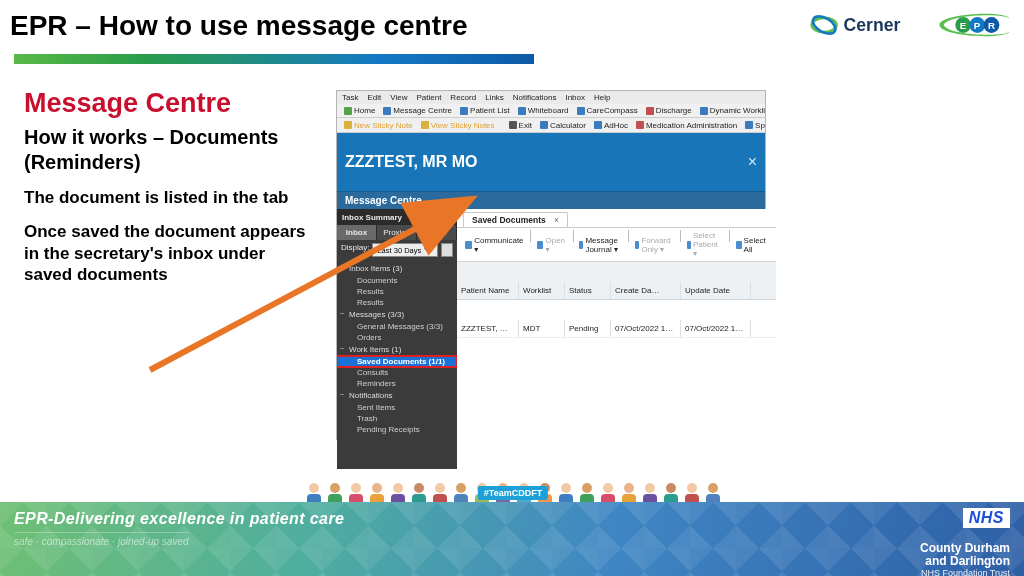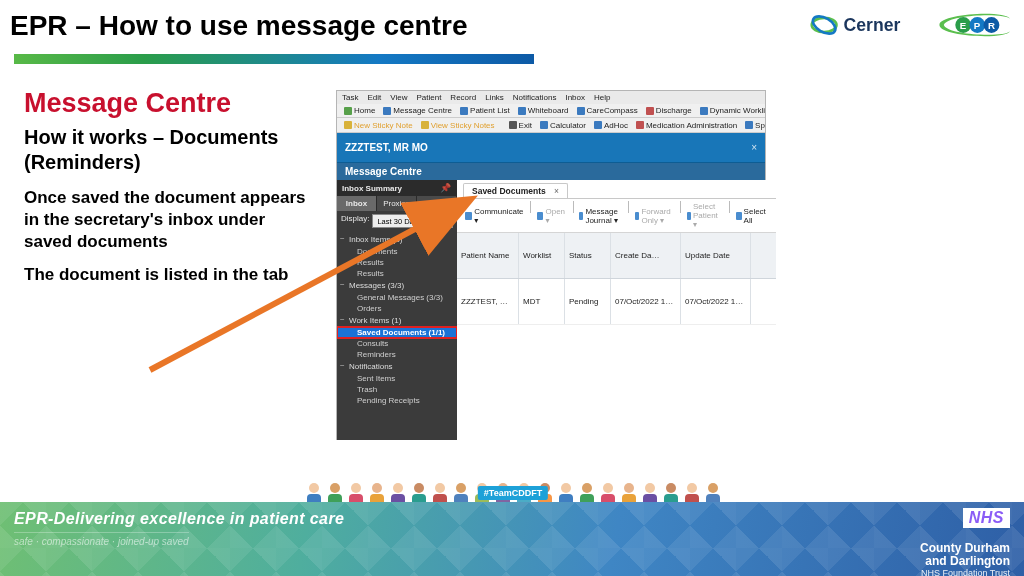--- a/index.html
+++ b/index.html
@@ -29,21 +29,21 @@
 
   .toolbar-row { background: #f0f0f0; border-bottom: 1px solid #ccc; padding: 1px 4px; display: flex; gap: 2px; align-items: center; flex-wrap: nowrap; overflow: hidden; white-space: nowrap; }
   .tbtn { display: inline-flex; align-items: center; gap: 2px; padding: 1px 3px; font-size: 8px; }
   .tbtn .ic { width: 8px; height: 8px; background: #3b7abf; border-radius: 1px; display: inline-block; }
   .tbtn .ic.y { background: #d8b23a; }
   .tbtn .ic.g { background: #57a04a; }
   .tbtn .ic.r { background: #c05050; }
   .tbtn .ic.dk { background: #555; }
   .vsep { width:1px; height:12px; background:#bbb; margin:0 2px; }
 
-  .patientbar { background: #1876b8; color: #fff; font-weight: 700; padding: 9px 8px; font-size: 10px; border-bottom: 1px solid #0d5d94; }
+  .patientbar { background: #1876b8; color: #fff; font-weight: 700; padding: 20px 8px; font-size: 16px; border-bottom: 1px solid #0d5d94; }
   .patientbar .x { float: right; font-weight: 400; opacity: .8; }
   .modulebar { background: #2a6a9c; color: #fff; padding: 3px 8px; font-size: 10px; font-weight: 600; }
 
   .app-body { display: flex; height: 260px; }
 
   
   .sidebar { width: 120px; background: #3b3b3b; color: #e8e8e8; display: flex; flex-direction: column; font-size: 8px; }
   .sum-head { background: #2b2b2b; padding: 3px 5px; font-weight: 700; display:flex; justify-content:space-between; align-items:center; }
   .pin { font-size: 9px; opacity:.7; }
   .tabrow { display: flex; background: #2b2b2b; font-size: 8px; }
@@ -63,21 +63,21 @@
   .mp-tabbar { border-bottom:1px solid #c8c8c8; padding: 3px 6px 0 6px; }
   .mp-tab { display:inline-block; border:1px solid #c8c8c8; border-bottom:none; padding:2px 8px; font-size:8.5px; font-weight:700; background:#fff; border-radius:2px 2px 0 0; }
   .mp-tab .x { margin-left:6px; font-weight:400; color:#666; }
   .mp-tools { padding: 2px 5px; border-bottom:1px solid #d5d5d5; display:flex; gap:1px; font-size:8px; }
   .mp-tools .mbtn { display:inline-flex; align-items:center; gap:2px; padding:1px 3px; }
   .mp-tools .mbtn.dis { color:#aaa; }
   .mp-tools .ic { width:8px; height:8px; background:#4a8dcf; display:inline-block; border-radius:1px; }
 
   .grid-head, .grid-row { display:flex; font-size:8px; }
   .grid-head { background:#eef1f4; border-bottom:1px solid #cfd5db; }
-  .gh, .gc { padding:18px 4px; border-right:1px solid #dbe0e5; overflow:hidden; white-space:nowrap; text-overflow:ellipsis; }
+  .gh, .gc { padding:4px 4px; border-right:1px solid #dbe0e5; overflow:hidden; white-space:nowrap; text-overflow:ellipsis;margin-top:20px; }
   .c1{width:62px} .c2{width:46px} .c3{width:46px} .c4{width:70px} .c5{width:70px}
   .grid-row { border-bottom:1px solid #eee; }
 
   
   .arrow { position:absolute; pointer-events:none; }
 
   
   .strip { position:absolute; left: 258px; bottom: 64px; width: 510px; height: 48px; display:flex; align-items:flex-end; justify-content:center; gap:3px; }
   .person { position:relative; width:18px; }
   .head { width:10px; height:10px; border-radius:50%; margin:0 auto; }
@@ -89,21 +89,21 @@
     background: linear-gradient(100deg, #6fbf73 0%, #4fae9e 30%, #3f86c4 60%, #2e5fa6 100%); color:#fff; }
   .footer::before { content:""; position:absolute; inset:0;
     background-image:
       linear-gradient(45deg, rgba(255,255,255,.10) 25%, transparent 25%, transparent 75%, rgba(255,255,255,.10) 75%),
       linear-gradient(-45deg, rgba(255,255,255,.08) 25%, transparent 25%, transparent 75%, rgba(255,255,255,.08) 75%);
     background-size: 46px 46px; }
   .f-left { position:absolute; left:14px; top:8px; }
   .tagline { font-family: 'Arial Narrow', Arial, sans-serif; font-style: italic; font-weight:700; font-size:16px; letter-spacing:.4px; }
   .sub-tag { font-size:10px; opacity:.55; margin-top:4px; font-style:italic; border-top:1px solid rgba(255,255,255,.5); padding-top:3px; display:inline-block; }
   .nhs { position:absolute; right:14px; top:6px; text-align:right; }
-  .nhs-mark { background:#fff; color:#8b5cf6; font-weight:900; font-style:italic; padding:1px 6px; font-size:16px; display:inline-block; letter-spacing:.5px; }
+  .nhs-mark { background:#fff; color:#1d4ed8; font-weight:900; font-style:italic; padding:1px 6px; font-size:16px; display:inline-block; letter-spacing:.5px; }
   .nhs-name { font-size:12px; font-weight:700; margin-top:14px; line-height:1.1; }
   .nhs-trust { font-size:9px; opacity:.9; }
 </style>
 </head>
 <body>
 
 <div class="slide-header">
   <div class="slide-title">EPR – How to use message centre</div>
   <div class="logos">
     <div class="logo-cerner">
@@ -124,22 +124,22 @@
           <text x="60" y="21" font-size="11" font-weight="900" fill="#fff">R</text>
         </svg>
     </div>
   </div>
 </div>
 <div class="accent-bar"></div>
 
 <div class="left-col">
   <div class="red-heading">Message Centre</div>
   <div class="sub-heading">How it works – Documents (Reminders)</div>
+  <div class="body-para">The document is listed in the tab</div>
   <div class="body-para">Once saved the document appears in the secretary's inbox under saved documents</div>
-  <div class="body-para">The document is listed in the tab</div>
 </div>
 
 <div class="app">
   <div class="menubar" id="menubar">
       <span>Task</span>
       <span>Edit</span>
       <span>View</span>
       <span>Patient</span>
       <span>Record</span>
       <span>Links</span>

